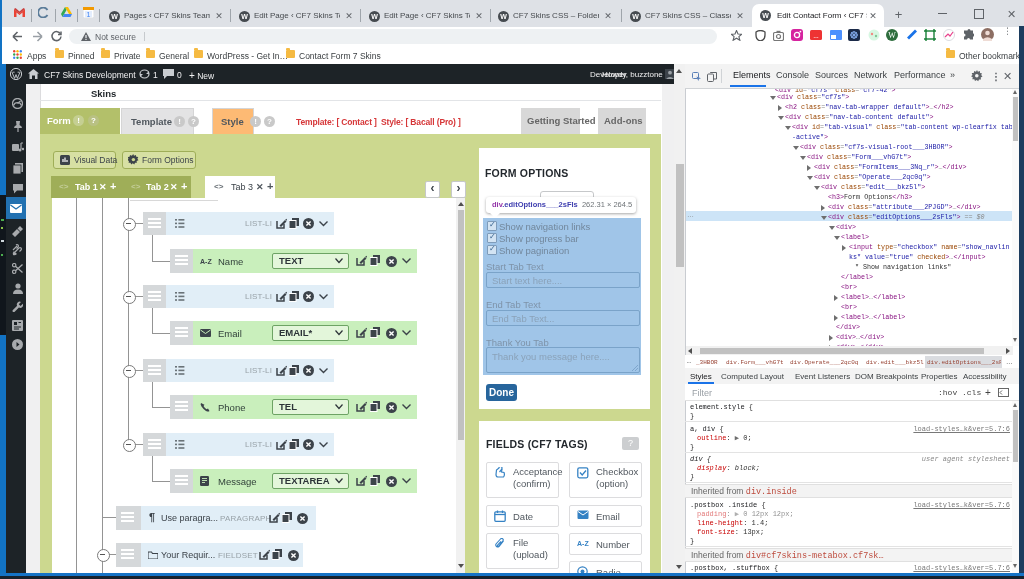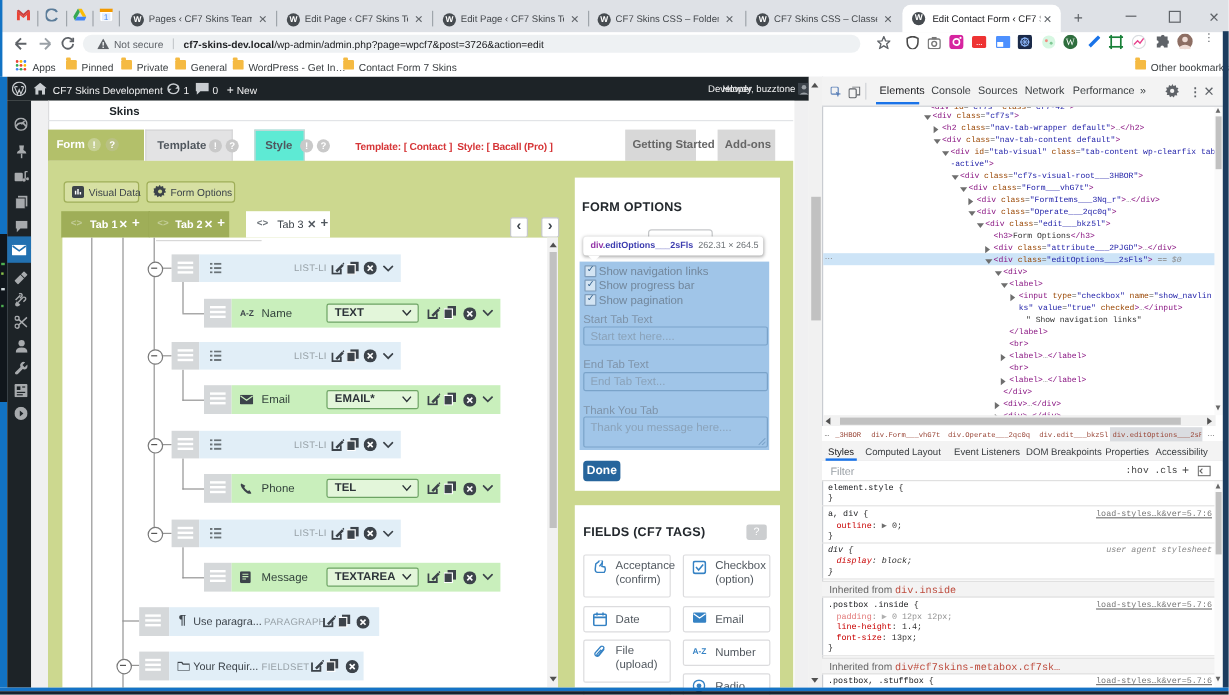--- a/index.html
+++ b/index.html
@@ -175,21 +175,20 @@
       <path d="M11 1.5 V4.5 H8" stroke="#5f6368" stroke-width="1.5" fill="none"></path>
     </svg>
   <div id="omni">
     <svg class="abs" style="left:12px;top:3px" width="10" height="9">
         <path d="M5 0 L10 9 H0 Z" fill="#5f6368"></path>
         <rect x="4.4" y="3" width="1.2" height="3" fill="#eef1f3"></rect>
         <rect x="4.4" y="6.8" width="1.2" height="1.2" fill="#eef1f3"></rect>
       </svg>
     <span class="abs" style="left:26px;top:3px;color:#5f6368">Not secure</span>
     <div class="abs" style="left:75px;top:3px;width:1px;height:9px;background:#c6cacd"></div>
-    <span class="abs" style="left:84px;top:3px;color:#202124"><b>cf7-skins-dev.local</b>/wp-admin/admin.php?page=wpcf7&amp;post=3726&amp;action=edit</span>
   </div>
   <svg class="abs" style="left:731px;top:3px" width="11" height="11">
       <path d="M5.5 0.5 L7 4 L10.7 4.2 L7.9 6.6 L8.9 10.3 L5.5 8.2 L2.1 10.3 L3.1 6.6 L0.3 4.2 L4 4 Z" fill="none" stroke="#5f6368" stroke-width="1.1"></path>
     </svg>
 
   <svg class="abs" style="left:755px;top:3px" width="11" height="11">
       <path d="M1 2 Q5.5 -1 10 2 L10 5 Q10 10 5.5 11 Q1 10 1 5 Z" fill="none" stroke="#4a4a4a" stroke-width="1.3"></path>
     </svg>
   <svg class="abs" style="left:773px;top:3px" width="11" height="11">
       <rect x="0.5" y="2.5" width="10" height="8" rx="1.5" fill="none" stroke="#777" stroke-width="1.2"></rect>
@@ -378,21 +377,21 @@
 <div class="cftab" style="left:40px;width:80px;background:#b3c06a;color:#fff;">
     <span style="position:absolute;left:7px;top:7px;font-size:9.5px">Form</span>
     <span class="cfcirc" style="left:33px;top:7px;background:#c5cf92">!</span>
     <span class="cfcirc" style="left:48px;top:7px;background:#b9c183">?</span>
   </div>
 <div class="cftab" style="left:121px;width:73px;background:#e3e3e4;color:#50575e;border:1px solid #d5d5d6;border-bottom:none;box-sizing:border-box">
     <span style="position:absolute;left:9px;top:7px;font-size:9.5px">Template</span>
     <span class="cfcirc" style="left:52px;top:7px;background:#c9c9c9">!</span>
     <span class="cfcirc" style="left:66px;top:7px;background:#c9c9c9">?</span>
   </div>
-<div class="cftab" style="left:212px;width:42px;background:#5eead4;color:#50575e;border:1px solid #d5d5d6;border-bottom:none;box-sizing:border-box">
+<div class="cftab" style="left:212px;width:42px;background:#fdba74;color:#50575e;border:1px solid #d5d5d6;border-bottom:none;box-sizing:border-box">
     <span style="position:absolute;left:8px;top:7px;font-size:9.5px">Style</span>
     <span class="cfcirc" style="left:37px;top:7px;background:#c9c9c9">!</span>
     <span class="cfcirc" style="left:51px;top:7px;background:#c9c9c9">?</span>
   </div>
 <div class="abs" style="left:296px;top:117px;font-size:8.5px;color:#d63638;font-weight:bold;white-space:nowrap;letter-spacing:-0.15px">Template: [ Contact ]</div>
 <div class="abs" style="left:381px;top:117px;font-size:8.5px;color:#d63638;font-weight:bold;white-space:nowrap;letter-spacing:-0.15px">Style: [ Bacall (Pro) ]</div>
 <div class="cftab" style="left:521px;width:59px;background:#d8d8d8;color:#666;font-size:9.5px">
     <span style="position:absolute;left:6px;top:7px">Getting Started</span>
   </div>
 <div class="cftab" style="left:598px;width:48px;background:#d8d8d8;color:#666;font-size:9.5px">

